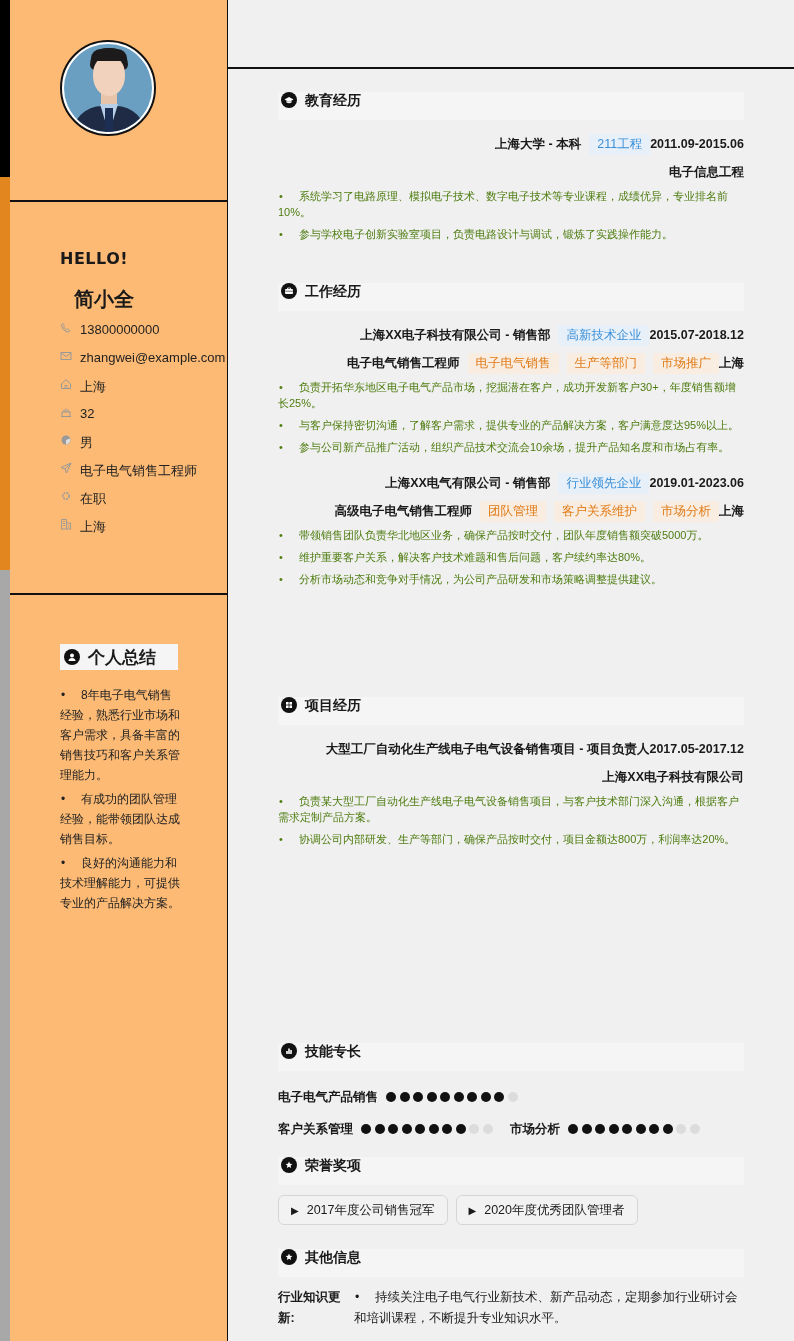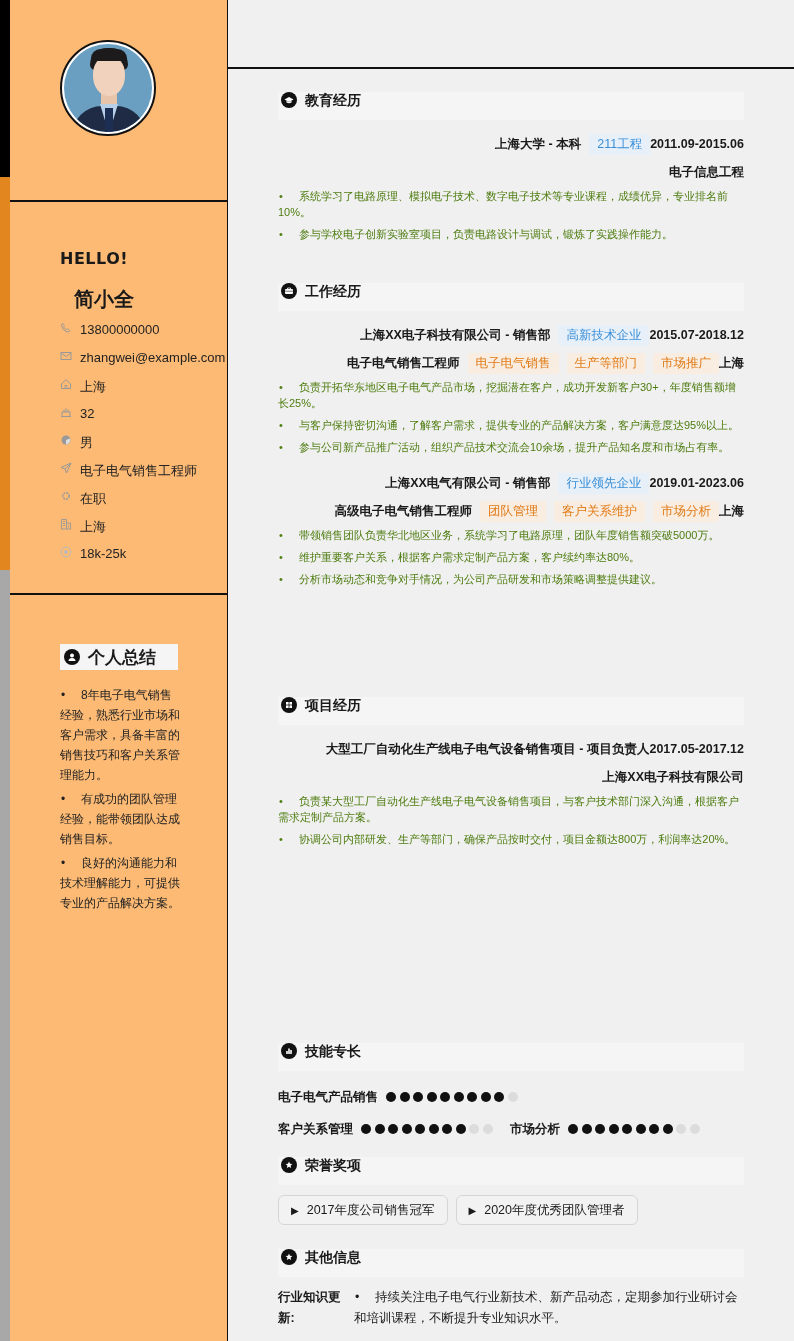--- a/index.html
+++ b/index.html
@@ -158,29 +158,20 @@
         </span>
       <span>在职</span>
     </div>
     <div class="info-item">
       <span class="info-icon">
           <svg viewBox="0 0 12 12">
             <path d="M1.5 11V1.5h5V11M6.5 5h4v6M1 11h10M3 3.5h2M3 5.5h2M3 7.5h2M8 7h1M8 9h1" fill="none" stroke="#999" stroke-width="0.9"></path>
           </svg>
         </span>
       <span>上海</span>
-    </div>
-    <div class="info-item">
-      <span class="info-icon">
-          <svg viewBox="0 0 12 12">
-            <circle cx="6" cy="6" r="4.8" fill="none" stroke="#bbb" stroke-width="1"></circle>
-            <circle cx="6" cy="6" r="2" fill="#bbb"></circle>
-          </svg>
-        </span>
-      <span>18k-25k</span>
     </div>
   </div>
 
   <div class="sb-divider" style="top:593px"></div>
 
   <div class="summary-head">
     <span class="sec-icon">
         <svg viewBox="0 0 10 10">
           <circle cx="5" cy="3.5" r="2" fill="#fff"></circle>
           <path d="M1.5 9c0-2 1.6-3 3.5-3s3.5 1 3.5 3z" fill="#fff"></path>
@@ -271,22 +262,22 @@
       <div class="row">
         <div class="row-left">
           <span class="b">高级电子电气销售工程师</span>
           <span class="tag tag-orange">团队管理</span>
           <span class="tag tag-orange">客户关系维护</span>
           <span class="tag tag-orange">市场分析</span>
         </div>
         <span class="b">上海</span>
       </div>
       <ul class="desc">
-        <li class="bullet">带领销售团队负责华北地区业务，系统学习了电路原理，团队年度销售额突破5000万。</li>
-        <li class="bullet">维护重要客户关系，根据客户需求定制产品方案，客户续约率达80%。</li>
+        <li class="bullet">带领销售团队负责华北地区业务，确保产品按时交付，团队年度销售额突破5000万。</li>
+        <li class="bullet">维护重要客户关系，解决客户技术难题和售后问题，客户续约率达80%。</li>
         <li class="bullet">分析市场动态和竞争对手情况，为公司产品研发和市场策略调整提供建议。</li>
       </ul>
     </div>
   </section>
 
   <section class="section" style="top:697px">
     <div class="sec-head">
       <span class="sec-icon">
           <svg viewBox="0 0 10 10">
             <rect x="2" y="2" width="2.6" height="2.6" fill="#fff"></rect>

